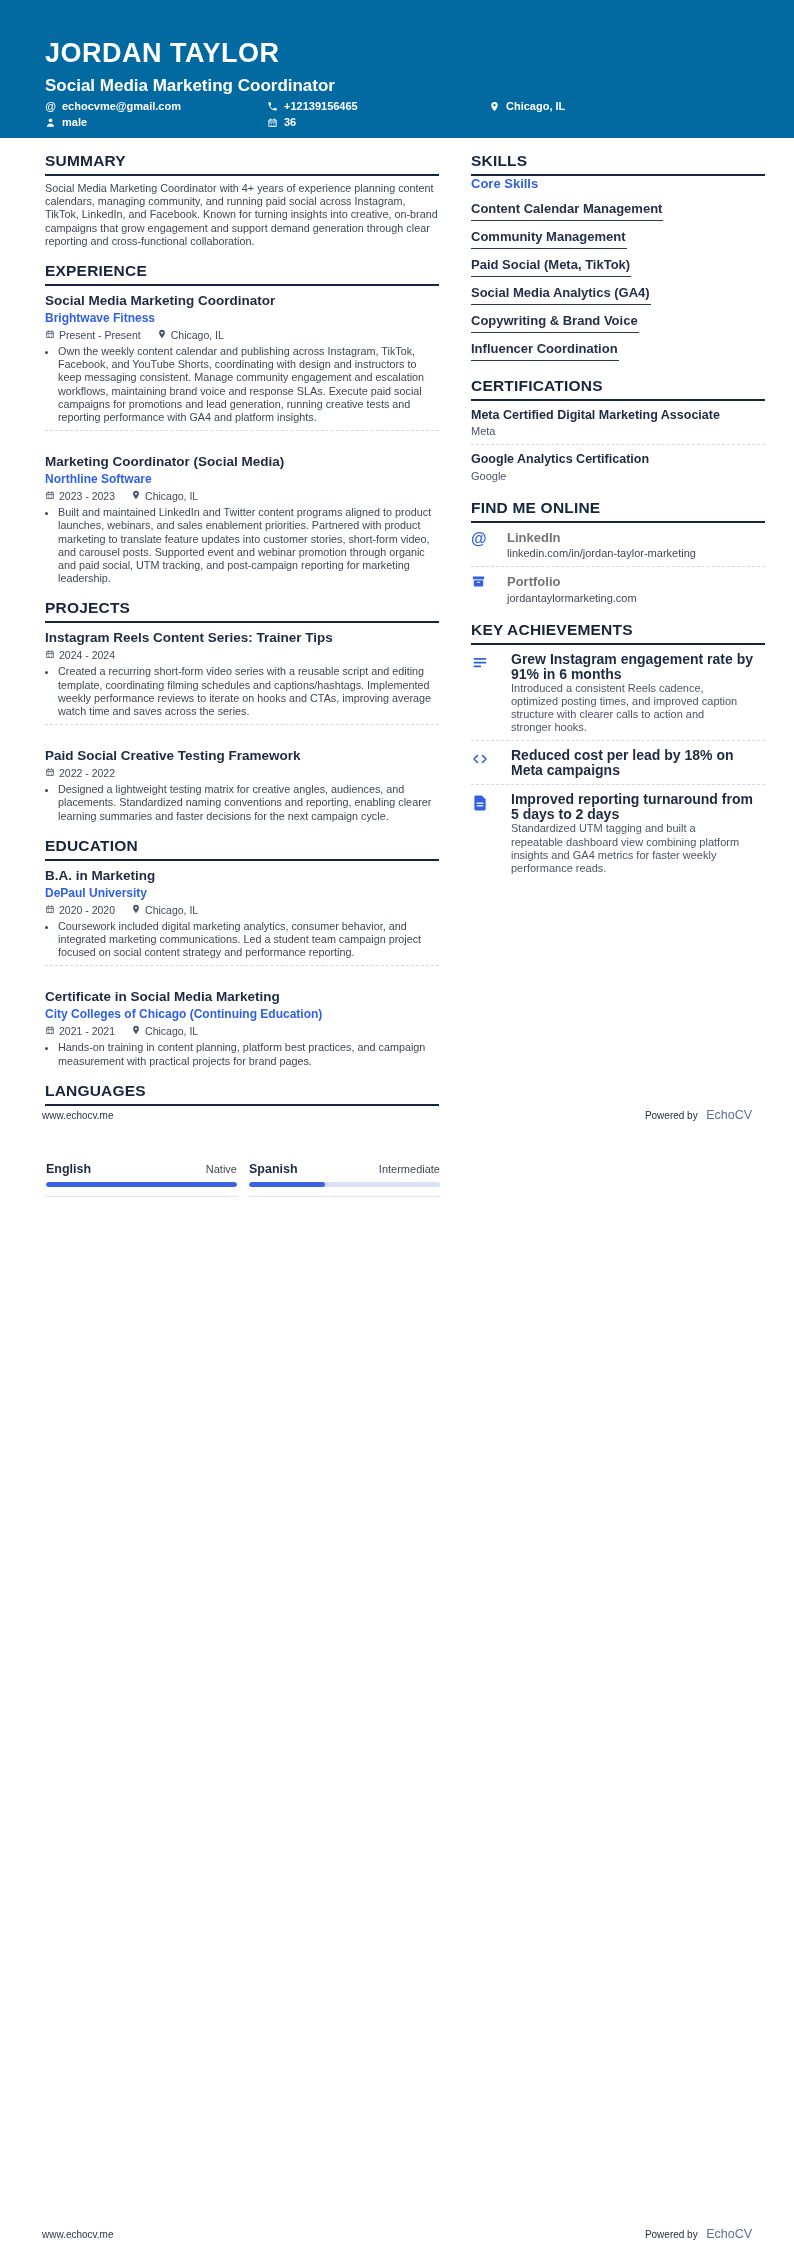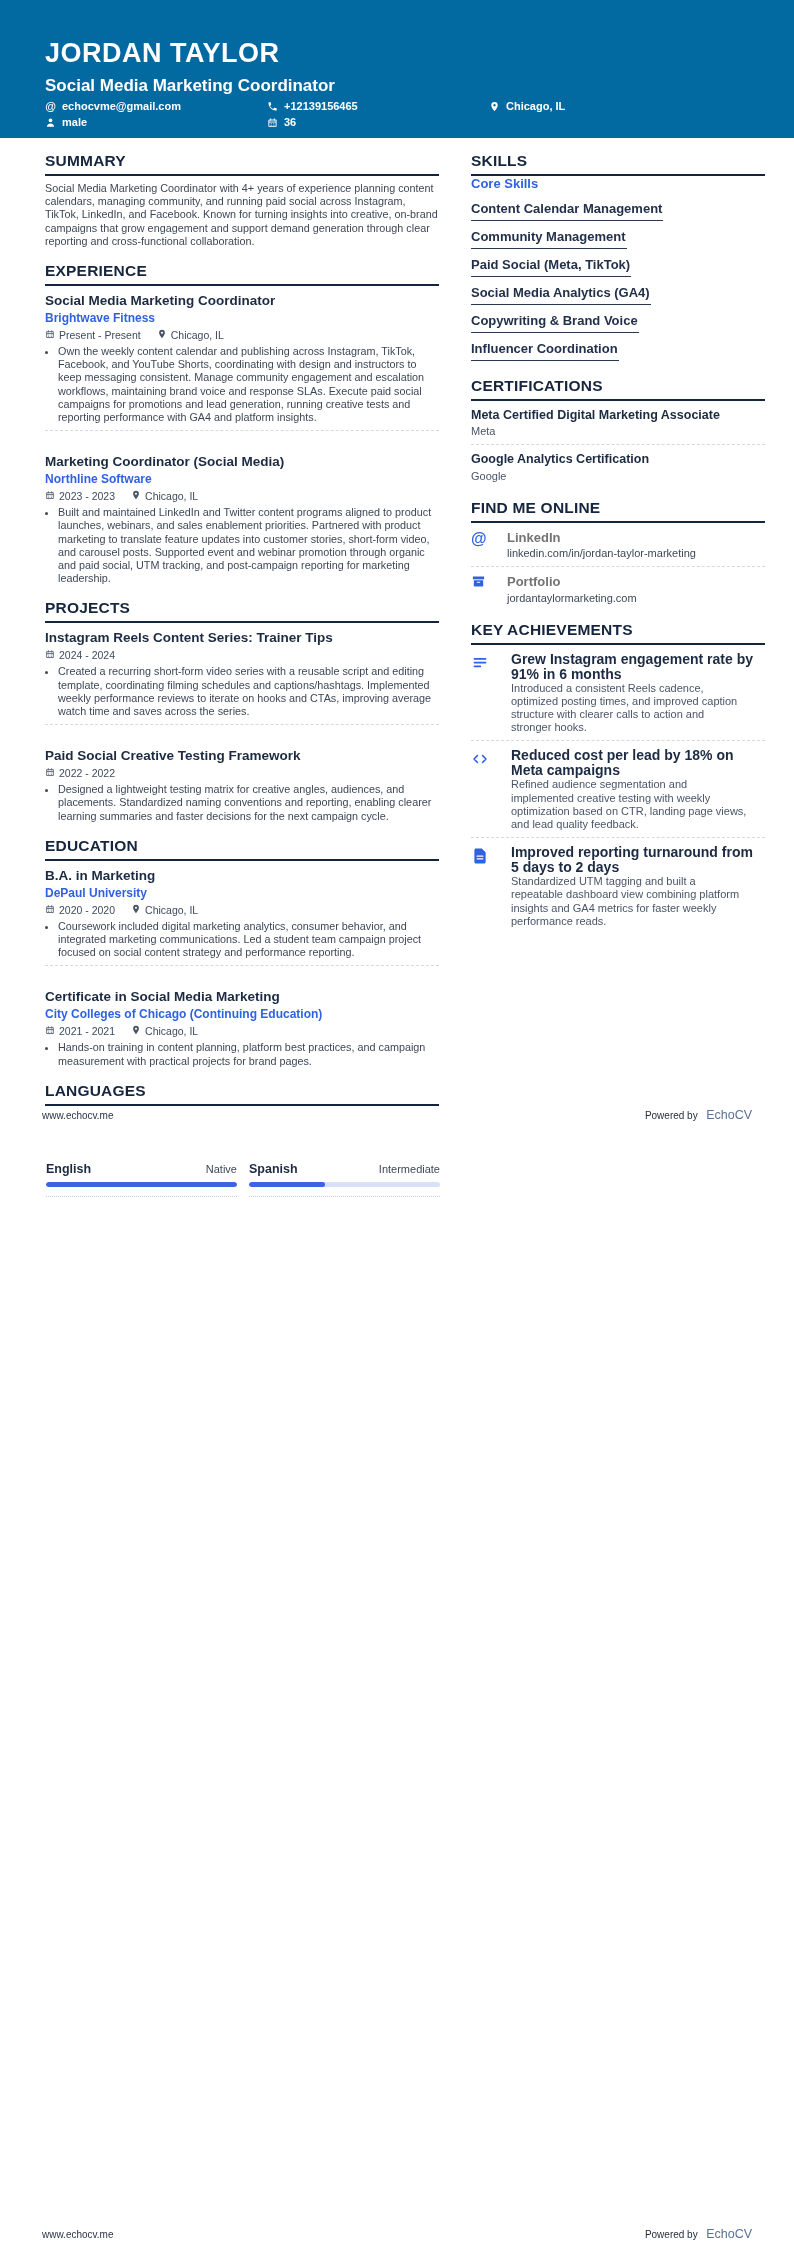--- a/index.html
+++ b/index.html
@@ -329,21 +329,20 @@
       <div class="dash"></div>
 
       <div class="aitem item-follow">
         <span class="aicon">
           <svg viewBox="0 0 24 24">
               <path fill="none" stroke="currentColor" stroke-width="2" stroke-linecap="round" stroke-linejoin="round" d="M8.5 7.5 4 12l4.5 4.5M15.5 7.5 20 12l-4.5 4.5"></path>
             </svg>
         </span>
         <span>
           <span class="atitle" style="display:block">Reduced cost per lead by 18% on Meta campaigns</span>
-          <span class="adesc" style="display:block">Refined audience segmentation and implemented creative testing with weekly optimization based on CTR, landing page views, and lead quality feedback.</span>
         </span>
       </div>
       <div class="dash"></div>
 
       <div class="aitem item-follow">
         <span class="aicon">
           <svg viewBox="0 0 24 24">
               <path fill="currentColor" d="M6.5 2h7.8L19.5 7v13c0 1.1-.9 2-2 2h-11c-1.1 0-2-.9-2-2V4c0-1.1.9-2 2-2z"></path>
               <path fill="none" stroke="#fff" stroke-width="1.7" stroke-linecap="round" d="M8.2 12.2h7.6M8.2 15.8h7.6"></path>
             </svg>

